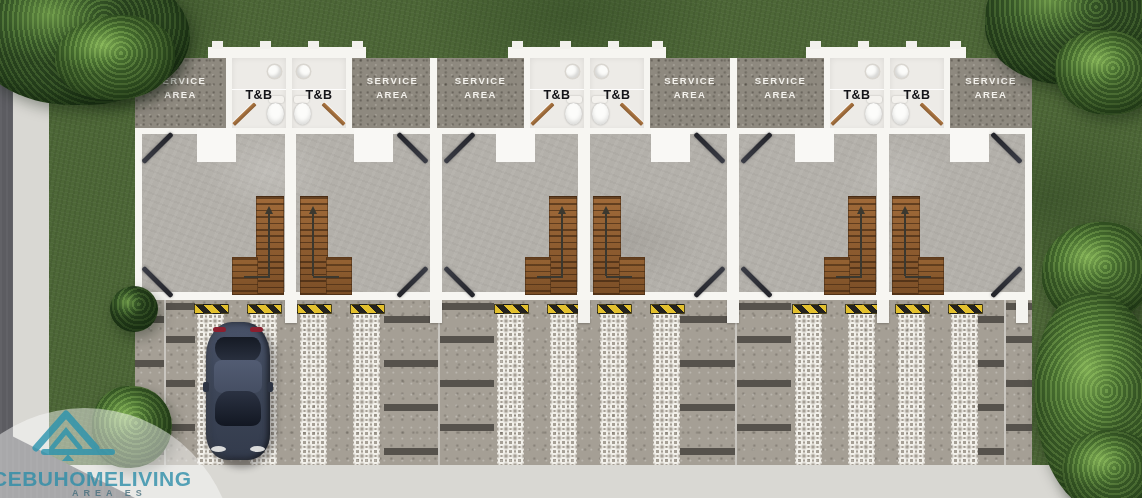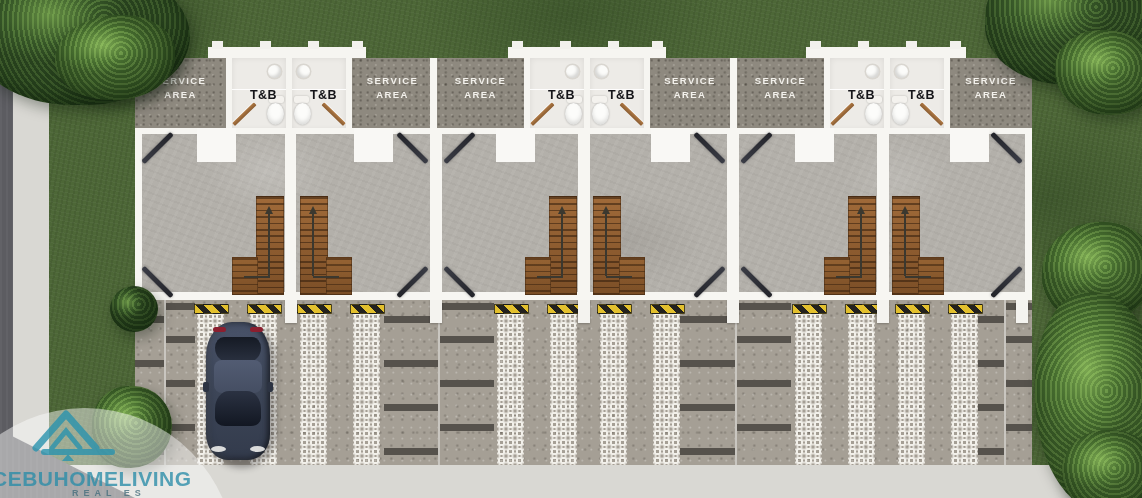--- a/index.html
+++ b/index.html
@@ -54,22 +54,22 @@
   .fixtures{position:absolute;inset:0;}
   .fixtures.mirror{transform:scaleX(-1);}
   .sink{position:absolute;right:5px;top:7px;width:13px;height:13px;border-radius:50%;background:#fbfbf9;
     box-shadow:0 0 0 1.5px #d9d6d0, inset -2px -2px 3px rgba(0,0,0,.14);}
   .toilet-tank{position:absolute;right:2px;top:38px;width:15px;height:7px;background:#f4f2ee;border-radius:2px;box-shadow:0 0 2px rgba(0,0,0,.25);}
   .toilet-bowl{position:absolute;right:2px;top:45px;width:17px;height:22px;border-radius:50%;background:#fcfcfa;
     box-shadow:inset 0 -3px 4px rgba(0,0,0,.13), 0 0 2px rgba(0,0,0,.3);}
   .tb-door{position:absolute;left:3px;bottom:4px;width:30px;height:4px;border-radius:1px;
     background:linear-gradient(#b07a45,#8a5c31);box-shadow:0 -1px 0 rgba(255,255,255,.55);
     transform:rotate(-44deg);transform-origin:left bottom;}
-  .tb-label{position:absolute;left:0;top:30px;width:100%;
-    font-size:12.5px;font-weight:bold;color:#141418;letter-spacing:.4px;margin-left:18px;}
+  .tb-label{position:absolute;left:0;top:30px;width:100%;text-align:center;
+    font-size:12.5px;font-weight:bold;color:#141418;letter-spacing:.4px;}
   .twall{background:#f6f5f1;}
   
   .main-floor{left:135px;top:128px;width:897px;height:172px;background-color:#b3b0aa;background-image:
       radial-gradient(90px 60px at 15% 25%, rgba(255,255,255,.16), transparent 70%),
       radial-gradient(110px 70px at 55% 65%, rgba(95,90,84,.14), transparent 70%),
       radial-gradient(80px 60px at 85% 30%, rgba(255,255,255,.12), transparent 70%),
       repeating-linear-gradient(115deg, rgba(255,255,255,.05) 0 3px, transparent 3px 9px),
       repeating-linear-gradient(20deg, rgba(80,75,70,.05) 0 2px, transparent 2px 7px);}
   .hwall{background:#f7f6f2;}
   .vwall{top:128px;height:172px;background:#f7f6f2;}
@@ -368,15 +368,15 @@
   <div class="abs tree" style="left:110px;top:286px;width:48px;height:46px;border-radius:50%"></div>
 
   <div class="abs wm-circle"></div>
   <svg class="abs" style="left:26px;top:404px;opacity:.8" width="96" height="58" viewBox="0 0 96 58">
     <path d="M10 44 L40 10 L70 44" fill="none" stroke="#2a93ae" stroke-width="7" stroke-linecap="round" stroke-linejoin="round"></path>
     <path d="M26 44 L40 27 L54 44" fill="none" stroke="#2a93ae" stroke-width="5" stroke-linecap="round"></path>
     <path d="M18 48 H86" fill="none" stroke="#2a93ae" stroke-width="6" stroke-linecap="round"></path>
     <path d="M36 57 L42 50 L48 57 Z" fill="#2a93ae"></path>
   </svg>
   <div class="abs wm-brand">CEBUHOMELIVING</div>
-  <div class="abs wm-tag">REAL ES</div>
+  <div class="abs wm-tag">AREA ES</div>
 
 </div>
 
 </body></html>

